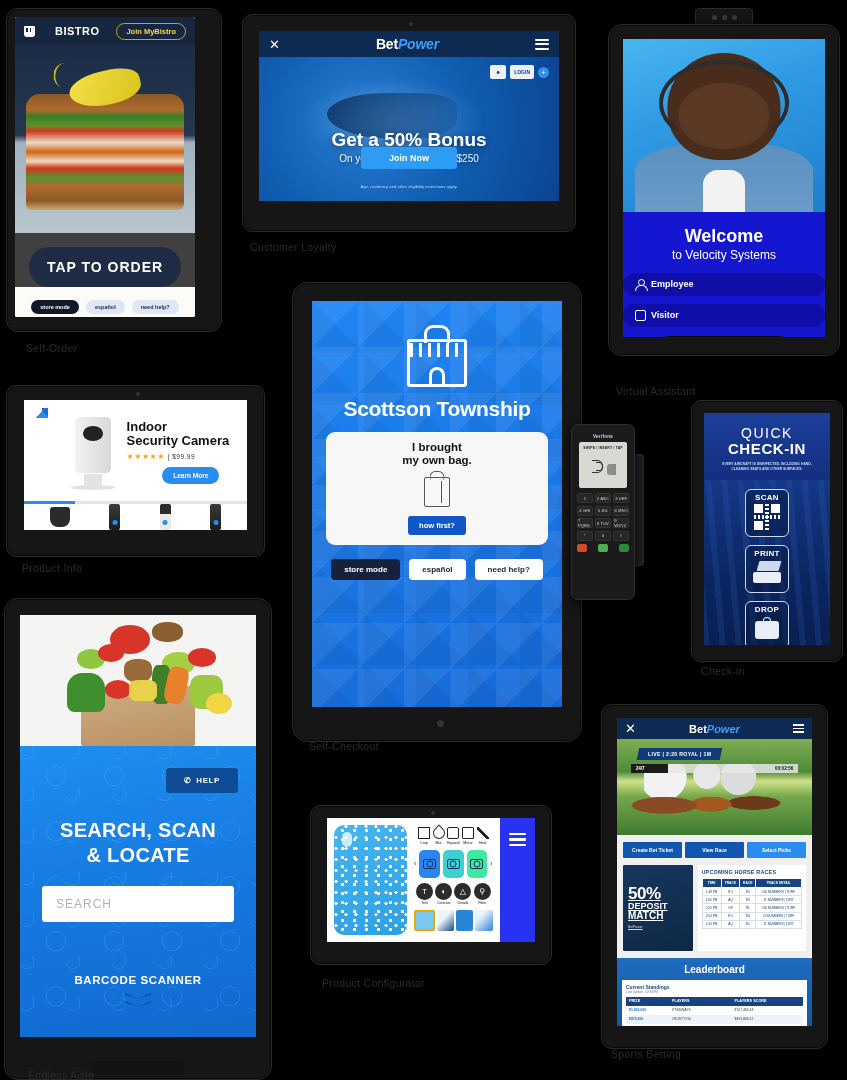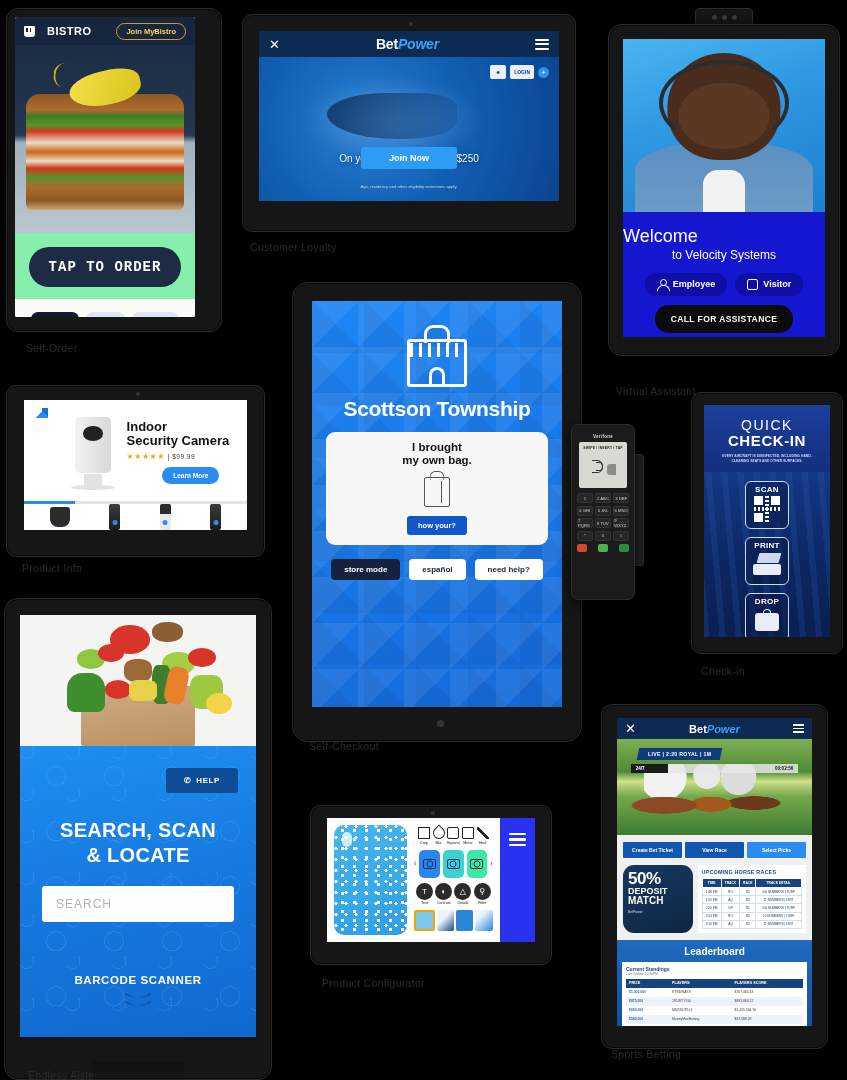--- a/index.html
+++ b/index.html
@@ -28,41 +28,41 @@
   }
   .screen { position: absolute; overflow: hidden; background: #fff; }
   .cam { position:absolute; width:4px; height:4px; border-radius:50%; background:#333; }
 
   
   #k-selforder { left: 6px; top: 8px; width: 216px; height: 324px; }
   #k-selforder .bezel { border-radius: 12px; }
   #k-selforder .screen { left: 8px; top: 8px; right: 26px; bottom: 14px; border-radius:2px; }
   .so-top { height: 28px; background:#16263f; display:flex; align-items:center;
             justify-content:space-between; padding:0 9px; }
-  .so-logo { display:flex; align-items:center; gap:12px; color:#fff; font-weight:bold;
+  .so-logo { display:flex; align-items:center; gap:20px; color:#fff; font-weight:bold;
              font-size:11px; letter-spacing:.5px; }
   .so-logo .cup { width:11px;height:11px;background:#fff;border-radius:1px 1px 3px 3px; position:relative;}
   .so-logo .cup:before{content:"";position:absolute;left:2px;top:2px;width:1.5px;height:4px;background:#16263f;}
   .so-logo .cup:after{content:"";position:absolute;left:5.5px;top:2px;width:1.5px;height:4px;background:#16263f;}
   .so-join { border:1px solid #c9a227; color:#ffd34d; font-size:7.5px; font-weight:bold;
              border-radius:9px; padding:3px 9px; }
   .so-hero { height:188px; position:relative; overflow:hidden;
              background:linear-gradient(180deg,#1c2c46 0%,#24384f 48%,#9fb2bd 52%,#b9c6cd 100%); }
   .sandwich { position:absolute; left:6%; right:6%; top:26%; bottom:12%;
      background:
        linear-gradient(180deg,#8a5a2b 0%,#a86c34 14%,#3f7a2a 19%,#5c9134 27%,
        #c53a22 32%,#e8dcc6 42%, #c8671f 50%, #e8dcc6 58%, #c53a22 64%,
        #5c9134 72%, #a86c34 80%, #8a5a2b 92%, #c8a876 100%);
      border-radius:14px 14px 6px 6px; filter:saturate(1.1); }
   .pepper { position:absolute; left:30%; top:14%; width:40%; height:18%;
      background:linear-gradient(120deg,#f5e04a,#d9c31c); border-radius:50% 40% 45% 55%;
      transform: rotate(-12deg); }
   .pepper:after{content:"";position:absolute;left:-16%;top:-46%;width:26%;height:70%;
      border-left:2px solid #cdb41a;border-radius:50%;transform:rotate(18deg);}
-  .so-cta-wrap { background:#86efac; padding:14px 14px 12px;font-family:Liberation Mono, monospace; }
+  .so-cta-wrap { background:#404040; padding:14px 14px 0; }
   .so-cta { background:#1e2b45; color:#fff; text-align:center; border-radius:22px;
             padding:12px 0; font-size:14px; font-weight:bold; letter-spacing:1px; }
   .so-chips { background:#fbfbf8; display:flex; justify-content:center; gap:7px;
               padding:13px 0 14px; }
   .so-chip { font-size:5.5px; font-weight:bold; border-radius:8px; padding:4px 9px;
              background:#dfe6f5; color:#22314e; }
   .so-chip.dark { background:#111827; color:#fff; }
 
   
   #k-loyalty { left: 242px; top: 14px; width: 334px; height: 218px; }
@@ -114,23 +114,23 @@
      width:56%; height:62%; background:#4a2c1c; border-radius:50% 50% 45% 45%; }
   .va-face:after{content:"";position:absolute;left:10%;top:28%;width:80%;height:62%;
      background:#5a3823;border-radius:48%;}
   .va-shirt { position:absolute; left:6%; right:6%; bottom:0; height:40%;
      background:linear-gradient(180deg,#5a8fc0,#6c9cc8); border-radius:40% 40% 0 0;}
   .va-shirt:after{content:"";position:absolute;left:38%;bottom:0;width:24%;height:60%;
      background:#f2f2f2;border-radius:35% 35% 0 0;}
   .va-hs { position:absolute; left:18%; top:12%; width:64%; height:50%;
      border:4px solid #2c2c2c; border-radius:50%; border-bottom-color:transparent; }
   .va-body { height:42%; background:#1516cf; position:relative; padding-top:14px; }
-  .va-welcome { text-align:left; color:#fff; font-size:18px; font-weight:normal; }
+  .va-welcome { text-align:center; color:#fff; font-size:18px; font-weight:bold; }
   .va-sub { text-align:center; color:#fff; font-size:12px; margin-top:1px; }
-  .va-row { display:flex; gap:8px; justify-content:center; margin-top:11px; }
+  .va-row { display:flex; gap:8px; justify-content:center; margin-top:11px;flex-direction:column; }
   .va-btn { background:#0f0fa8; border-radius:14px; color:#fff; font-size:9px;
      font-weight:bold; padding:6px 12px; display:flex; align-items:center; gap:5px; }
   .va-ico { width:11px;height:11px; border:1.2px solid #fff; border-radius:2px; }
   .va-ico.person { border:none; position:relative; }
   .va-ico.person:before{content:"";position:absolute;left:3px;top:0;width:5px;height:5px;
      border:1.2px solid #fff;border-radius:50%;}
   .va-ico.person:after{content:"";position:absolute;left:0;top:6px;width:11px;height:5px;
      border:1.2px solid #fff;border-bottom:none;border-radius:6px 6px 0 0;}
   .va-call { margin:9px auto 0; width:68%; background:#0b0b0b; color:#fff; text-align:center;
      font-size:8.5px; font-weight:bold; letter-spacing:.4px; border-radius:18px; padding:9px 0; }
@@ -250,21 +250,21 @@
   .pay-key { background:#262626; border-radius:2px; height:10px; color:#cfcfcf;
      font-size:4.2px; display:flex; align-items:center; justify-content:center;
      border:1px solid #343434; }
   .pay-fn { margin:3px auto 0; width:84%; display:flex; justify-content:space-between; }
   .pay-fn i { width:10px; height:8px; border-radius:2px; display:block; }
   .pay-fn .r{background:#d04a2a;} .pay-fn .g{background:#4caf50;} .pay-fn .gr{background:#2e8b3c;}
   .pay-side { position:absolute; right:-9px; top:30px; width:11px; height:112px;
      background:#202020; border-radius:3px; border:1px solid #2e2e2e; }
 
   
-  #k-checkin { left: 691px; top: 392px; width: 152px; height: 262px; }
+  #k-checkin { left: 691px; top: 400px; width: 152px; height: 262px; }
   #k-checkin .bezel { border-radius: 10px; }
   #k-checkin .screen { left:12px; top:12px; right:12px; bottom:16px; background:#0d2a6b; }
   .ci-top { background:linear-gradient(180deg,#1c3f9b,#132f7e); padding:12px 8px 8px; }
   .ci-q { text-align:center; color:#fff; font-size:14px; font-weight:300; letter-spacing:1.5px;}
   .ci-c { text-align:center; color:#fff; font-size:15px; font-weight:bold; letter-spacing:.6px;
      margin-top:-1px; }
   .ci-note { text-align:center; color:#c8d7f5; font-size:3.4px; line-height:1.5; margin-top:5px;
      padding:0 5px; font-weight:bold; }
   .ci-body { position:relative; height:calc(100% - 62px);
      background:linear-gradient(180deg,#133886,#0b2560 60%,#0a1f50); }
@@ -399,22 +399,22 @@
   .sb-timebar { position:absolute; left:7%; right:7%; top:26%; height:9px;
      background:linear-gradient(90deg,#1b1b1b 0 22%,rgba(230,230,230,.85) 22%);
      display:flex; align-items:center; justify-content:space-between;
      padding:0 5px; font-size:4.6px; font-weight:bold; }
   .sb-timebar .l { color:#fff; } .sb-timebar .r { color:#1b1b1b; }
   .sb-btns { display:flex; gap:3px; padding:7px 6px; background:#f0f0f0; }
   .sb-btn { flex:1; background:#1156b0; color:#fff; font-size:5px; font-weight:bold;
      text-align:center; border-radius:1px; padding:5px 0; }
   .sb-btn.lite { background:#2b8cf0; }
   .sb-mid { display:flex; gap:5px; padding:0 6px 7px; background:#f0f0f0; }
-  .sb-promo { width:38%; position:relative; color:#fff; padding:7px 5px;
-     background:linear-gradient(160deg,#17375f,#0f2744); border-radius:11px; }
+  .sb-promo { width:38%; position:relative; color:#fff; padding:22px 5px;
+     background:linear-gradient(160deg,#17375f,#0f2744); border-radius:1px;text-decoration:underline; }
   .sb-promo .p50 { font-size:17px; font-weight:bold; line-height:.88; letter-spacing:-.5px; }
   .sb-promo .pd { font-size:9px; font-weight:bold; line-height:1; }
   .sb-promo .pm { font-size:10px; font-weight:bold; line-height:1; }
   .sb-promo .plogo { font-size:3.4px; margin-top:4px; opacity:.8; }
   .sb-races { flex:1; background:#fff; padding:4px; }
   .sb-races h5 { font-size:5.4px; color:#17447e; letter-spacing:.2px; }
   .sb-tbl { width:100%; border-collapse:collapse; margin-top:3px; }
   .sb-tbl th { background:#17447e; color:#fff; font-size:3.3px; padding:2px 1px;
      border:.5px solid #fff; font-weight:bold; }
   .sb-tbl td { font-size:3.2px; color:#13407a; padding:1.6px 1px; border:.5px solid #d6dfec;
@@ -478,20 +478,21 @@
         </div>
         <div class="bp-hero">
           <div class="bp-horse"></div>
           <div class="bp-acct">
             <div class="bp-pill sq">☻</div>
             <div class="bp-pill">
                 <span>LOGIN</span>
               </div>
             <div class="bp-plus">+</div>
           </div>
+          <div class="bp-title">Get a 50% Bonus</div>
           <div class="bp-sub">On your first deposit up to $250</div>
           <div class="bp-join">Join Now</div>
           <div class="bp-legal">Age, residency and other eligibility restrictions apply.</div>
         </div>
       </div>
     </div>
   </div>
   <div class="caption" style="left:250px; top:241px;">Customer Loyalty</div>
 
   <div class="kiosk" id="k-va">
@@ -578,21 +579,21 @@
             <span class="scallop"></span>
               <span class="door"></span>
           </div>
           <div class="sco-town">Scottson Township</div>
           <div class="sco-two">
             <div class="sco-opt">
               <h4><span>I brought</span><br><span>my own bag.</span></h4>
               <div class="art">
                   <span class="bag-art"></span>
                 </div>
-              <div class="sco-minibtn">how your?</div>
+              <div class="sco-minibtn">how first?</div>
             </div>
           </div>
           <div class="sco-foot">
             <div class="sco-fbtn dark">store mode</div>
             <div class="sco-fbtn">español</div>
             <div class="sco-fbtn">need help?</div>
           </div>
         </div>
       </div>
     </div>

